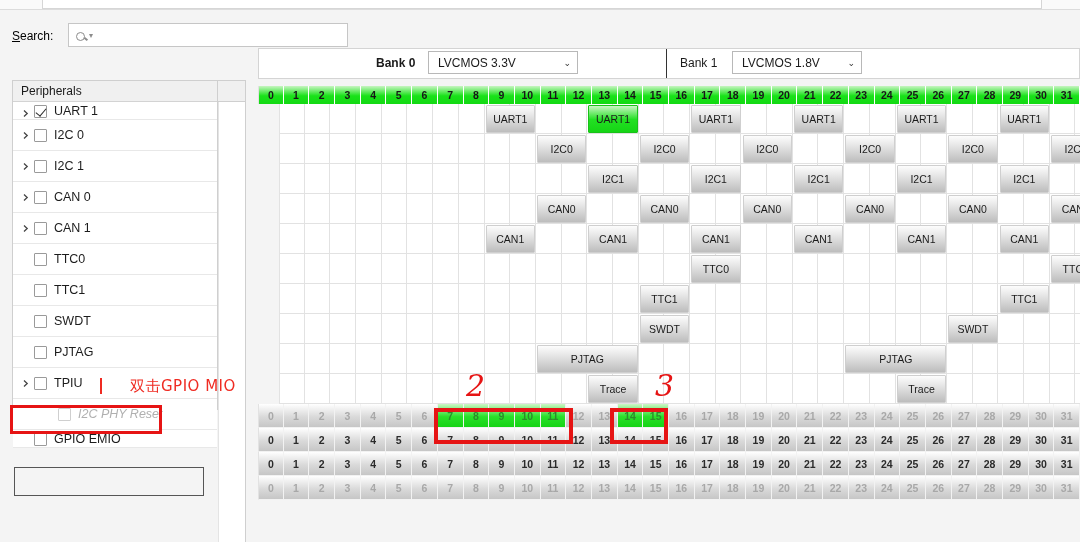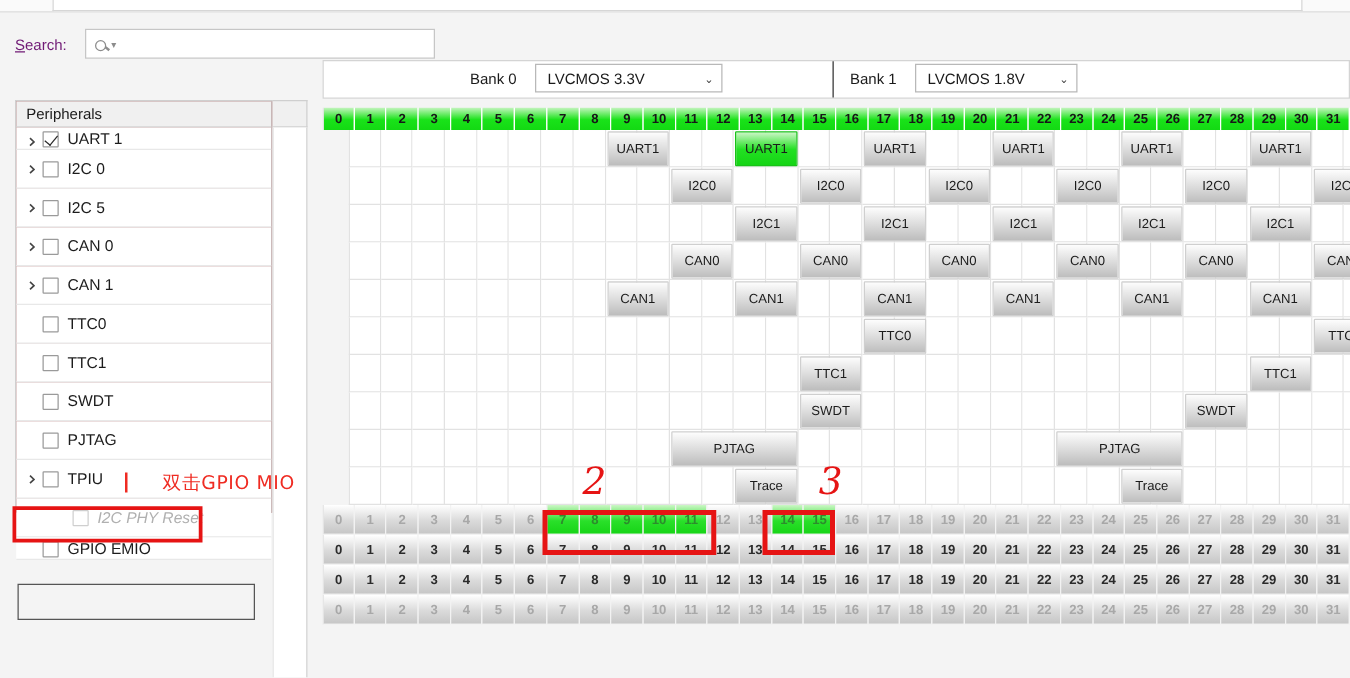--- a/index.html
+++ b/index.html
@@ -20,21 +20,21 @@
   .top-strip-inner {
     position: absolute; left: 42px; top: 0px; width: 1000px; height: 9px;
     background: #fff; border: 1px solid #d6d6d6; border-top: none;
   }
 
   
   .search-row {
     position: absolute; left: 0; top: 11px; width: 1080px; height: 30px;
   }
   .search-label {
-    position: absolute; left: 12px; top: 18px; font-size: 12px; color: #701a75;
+    position: absolute; left: 12px; top: 18px; font-size: 12px; color: #000000;
   }
   .search-label u { text-decoration: underline; }
   .search-box {
     position: absolute; left: 68px; top: 12px; width: 280px; height: 24px;
     background: #ffffff; border: 1px solid #c6c6c6;
   }
   .search-icon-wrap {
     position: absolute; left: 7px; top: 4px; width: 22px; height: 16px;
     display: flex; align-items: center; color: #8a8a8a;
   }
@@ -46,21 +46,21 @@
     content: ""; position: absolute; width: 4px; height: 1.6px;
     background: #8c8c8c; right: -4px; bottom: 0px; transform: rotate(40deg);
   }
   .mag-caret {
     margin-left: 4px; font-size: 8px; color: #8c8c8c; line-height: 1;
   }
 
   
   .tree-panel {
     position: absolute; left: 12px; top: 80px; width: 206px; height: 330px;
-    background: #7f1d1d; border: 1px solid #cfcfcf; border-bottom: none;
+    background: #1d4ed8; border: 1px solid #cfcfcf; border-bottom: none;
   }
   .tree-header {
     height: 21px; background: #f0f0f0; border-bottom: 1px solid #d3d3d3;
     display: flex; align-items: center; padding-left: 8px;
     font-size: 12px; color: #1a1a1a;
   }
   .tree-header-col2 {
     position: absolute; left: 218px; top: 80px; width: 28px; height: 22px;
     background: #f0f0f0; border: 1px solid #cfcfcf; border-left: none;
   }
@@ -236,21 +236,21 @@
           <span class="cb"></span>
           <span class="tree-label">I2C 0</span>
         </div>
         <div class="tree-item">
           <span class="arrow">
             <svg width="9" height="9" viewBox="0 0 9 9">
               <path d="M3 1.5 L6.2 4.5 L3 7.5" stroke="#444" stroke-width="1.3" fill="none"></path>
             </svg>
           </span>
           <span class="cb"></span>
-          <span class="tree-label">I2C 5</span>
+          <span class="tree-label">I2C 1</span>
         </div>
         <div class="tree-item">
           <span class="arrow">
             <svg width="9" height="9" viewBox="0 0 9 9">
               <path d="M3 1.5 L6.2 4.5 L3 7.5" stroke="#444" stroke-width="1.3" fill="none"></path>
             </svg>
           </span>
           <span class="cb"></span>
           <span class="tree-label">CAN 0</span>
         </div>
@@ -309,21 +309,21 @@
 
   <div class="red-box-gpio"></div>
   <div class="focus-ring"></div>
   <div class="anno-tick"></div>
   <div class="anno-zh">双击GPIO MIO</div>
 
   <div class="bank-wrap">
     <div class="bank-panel"></div>
     <div class="bank-divider"></div>
 
-    <div class="bank-label" style="left:118px;">Bank 0</div>
+    <div class="bank-label" style="left:118px;font-weight:bold;">Bank 0</div>
     <div class="bank-sel" style="left:170px; width:150px;">
       <span>LVCMOS 3.3V</span>
       <span class="sel-caret">⌄</span>
     </div>
 
     <div class="bank-label" style="left:422px;">Bank 1</div>
     <div class="bank-sel" style="left:474px; width:130px;">
       <span>LVCMOS 1.8V</span>
       <span class="sel-caret">⌄</span>
     </div>

